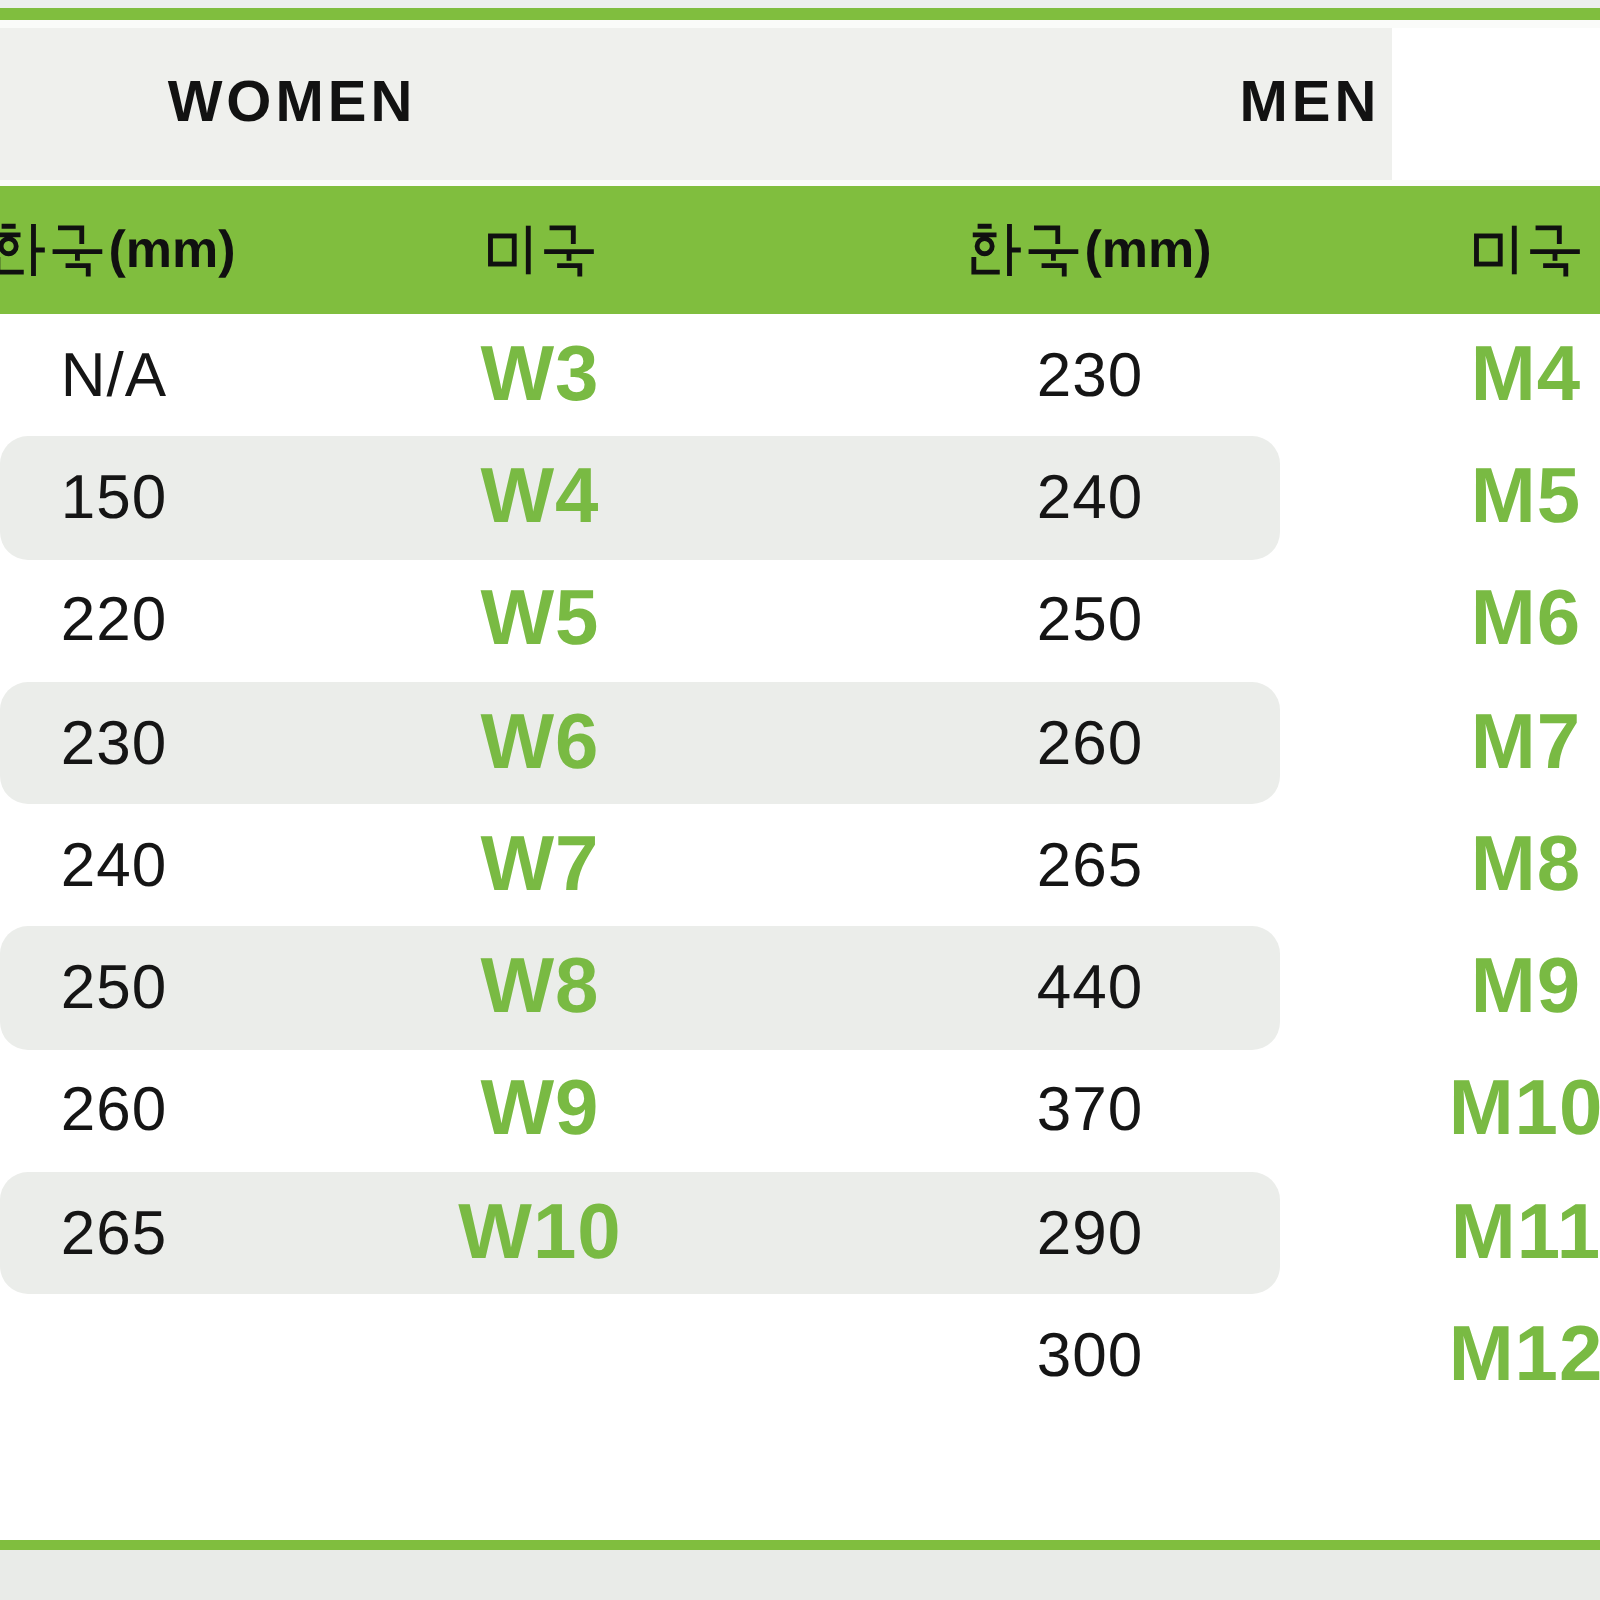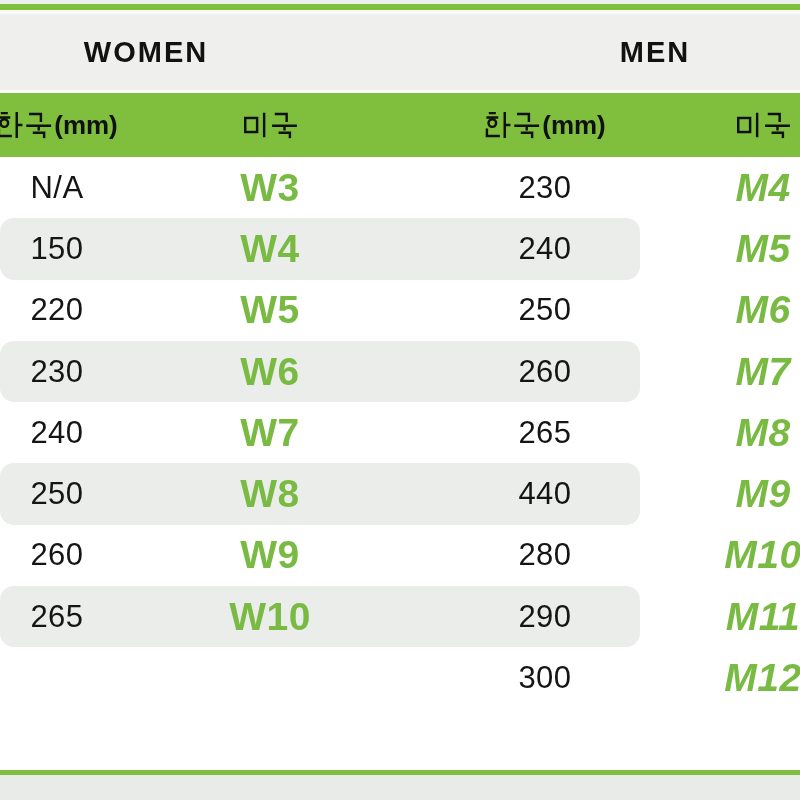--- a/index.html
+++ b/index.html
@@ -13,37 +13,37 @@
     --text:#151515;
   }
   html,body{margin:0;padding:0;background:#fff;}
   .screen{
     position:relative;width:800px;height:800px;overflow:hidden;background:#ffffff;
     font-family:"Liberation Sans",sans-serif;
   }
   .strip-top-gray{position:absolute;left:0;top:0;width:800px;height:4px;background:var(--top-bg);}
   .bar-top-green{position:absolute;left:0;top:4px;width:800px;height:6px;background:var(--green);}
   .strip-top-white{position:absolute;left:0;top:10px;width:800px;height:4px;background:var(--gap-bg);}
-  .section-band{position:absolute;left:0;top:14px;width:800px;height:76px;background:var(--band-bg);}
+  .section-band{position:absolute;left:0;top:14px;width:696px;height:76px;background:var(--band-bg);}
   .section-title{
     position:absolute;top:50%;transform:translate(-50%,-50%);
     font-size:29px;font-weight:700;letter-spacing:2px;color:#121212;white-space:nowrap;
   }
   .title-women{left:146px;}
   .title-men{left:655px;}
   .band-gap{position:absolute;left:0;top:90px;width:800px;height:3px;background:var(--gap-bg);}
   .colhead-row{position:absolute;left:0;top:93px;width:800px;height:64px;background:var(--green);padding-left:24px;}
   .hcell{
     position:absolute;top:50%;transform:translate(-50%,-50%);
     display:flex;align-items:center;gap:2px;white-space:nowrap;
   }
   .hcell .paren{font-size:26px;font-weight:600;color:#101010;letter-spacing:0px;}
   .glyph{width:27px;height:27px;display:block;}
   .glyph path,.glyph circle,.glyph rect,.glyph line{stroke:#101010;stroke-width:9;fill:none;stroke-linecap:butt;}
-  .c1{left:57px;} .c2{left:270px;} .c3{left:545px;} .c4{left:763px;font-style:italic;}
+  .c1{left:57px;} .c2{left:270px;} .c3{left:545px;} .c4{left:763px;}
   .tbody{position:absolute;left:0;top:157px;width:800px;height:613px;}
   .row{position:relative;width:640px;height:61.3px;background:#ffffff;border-radius:14px;}
   .row:nth-child(even){background:var(--row-alt);}
   .cell{position:absolute;top:50%;transform:translate(-50%,-50%);white-space:nowrap;}
   .mm{font-size:31px;font-weight:400;color:var(--text);letter-spacing:0.5px;}
   .us{font-size:39px;font-weight:700;color:var(--green-text);letter-spacing:0.5px;}
   .bar-bottom-green{position:absolute;left:0;top:770px;width:800px;height:5px;background:var(--green);}
   .strip-footer{position:absolute;left:0;top:775px;width:800px;height:25px;background:var(--footer-bg);}
 </style>
 </head>
@@ -156,21 +156,21 @@
     </div>
     <div class="row">
       <span class="cell mm c1">250</span>
       <span class="cell us c2">W8</span>
       <span class="cell mm c3">440</span>
       <span class="cell us c4">M9</span>
     </div>
     <div class="row">
       <span class="cell mm c1">260</span>
       <span class="cell us c2">W9</span>
-      <span class="cell mm c3">280</span>
+      <span class="cell mm c3">370</span>
       <span class="cell us c4">M10</span>
     </div>
     <div class="row">
       <span class="cell mm c1">265</span>
       <span class="cell us c2">W10</span>
       <span class="cell mm c3">290</span>
       <span class="cell us c4">M11</span>
     </div>
     <div class="row">
       <span class="cell mm c1"></span>

